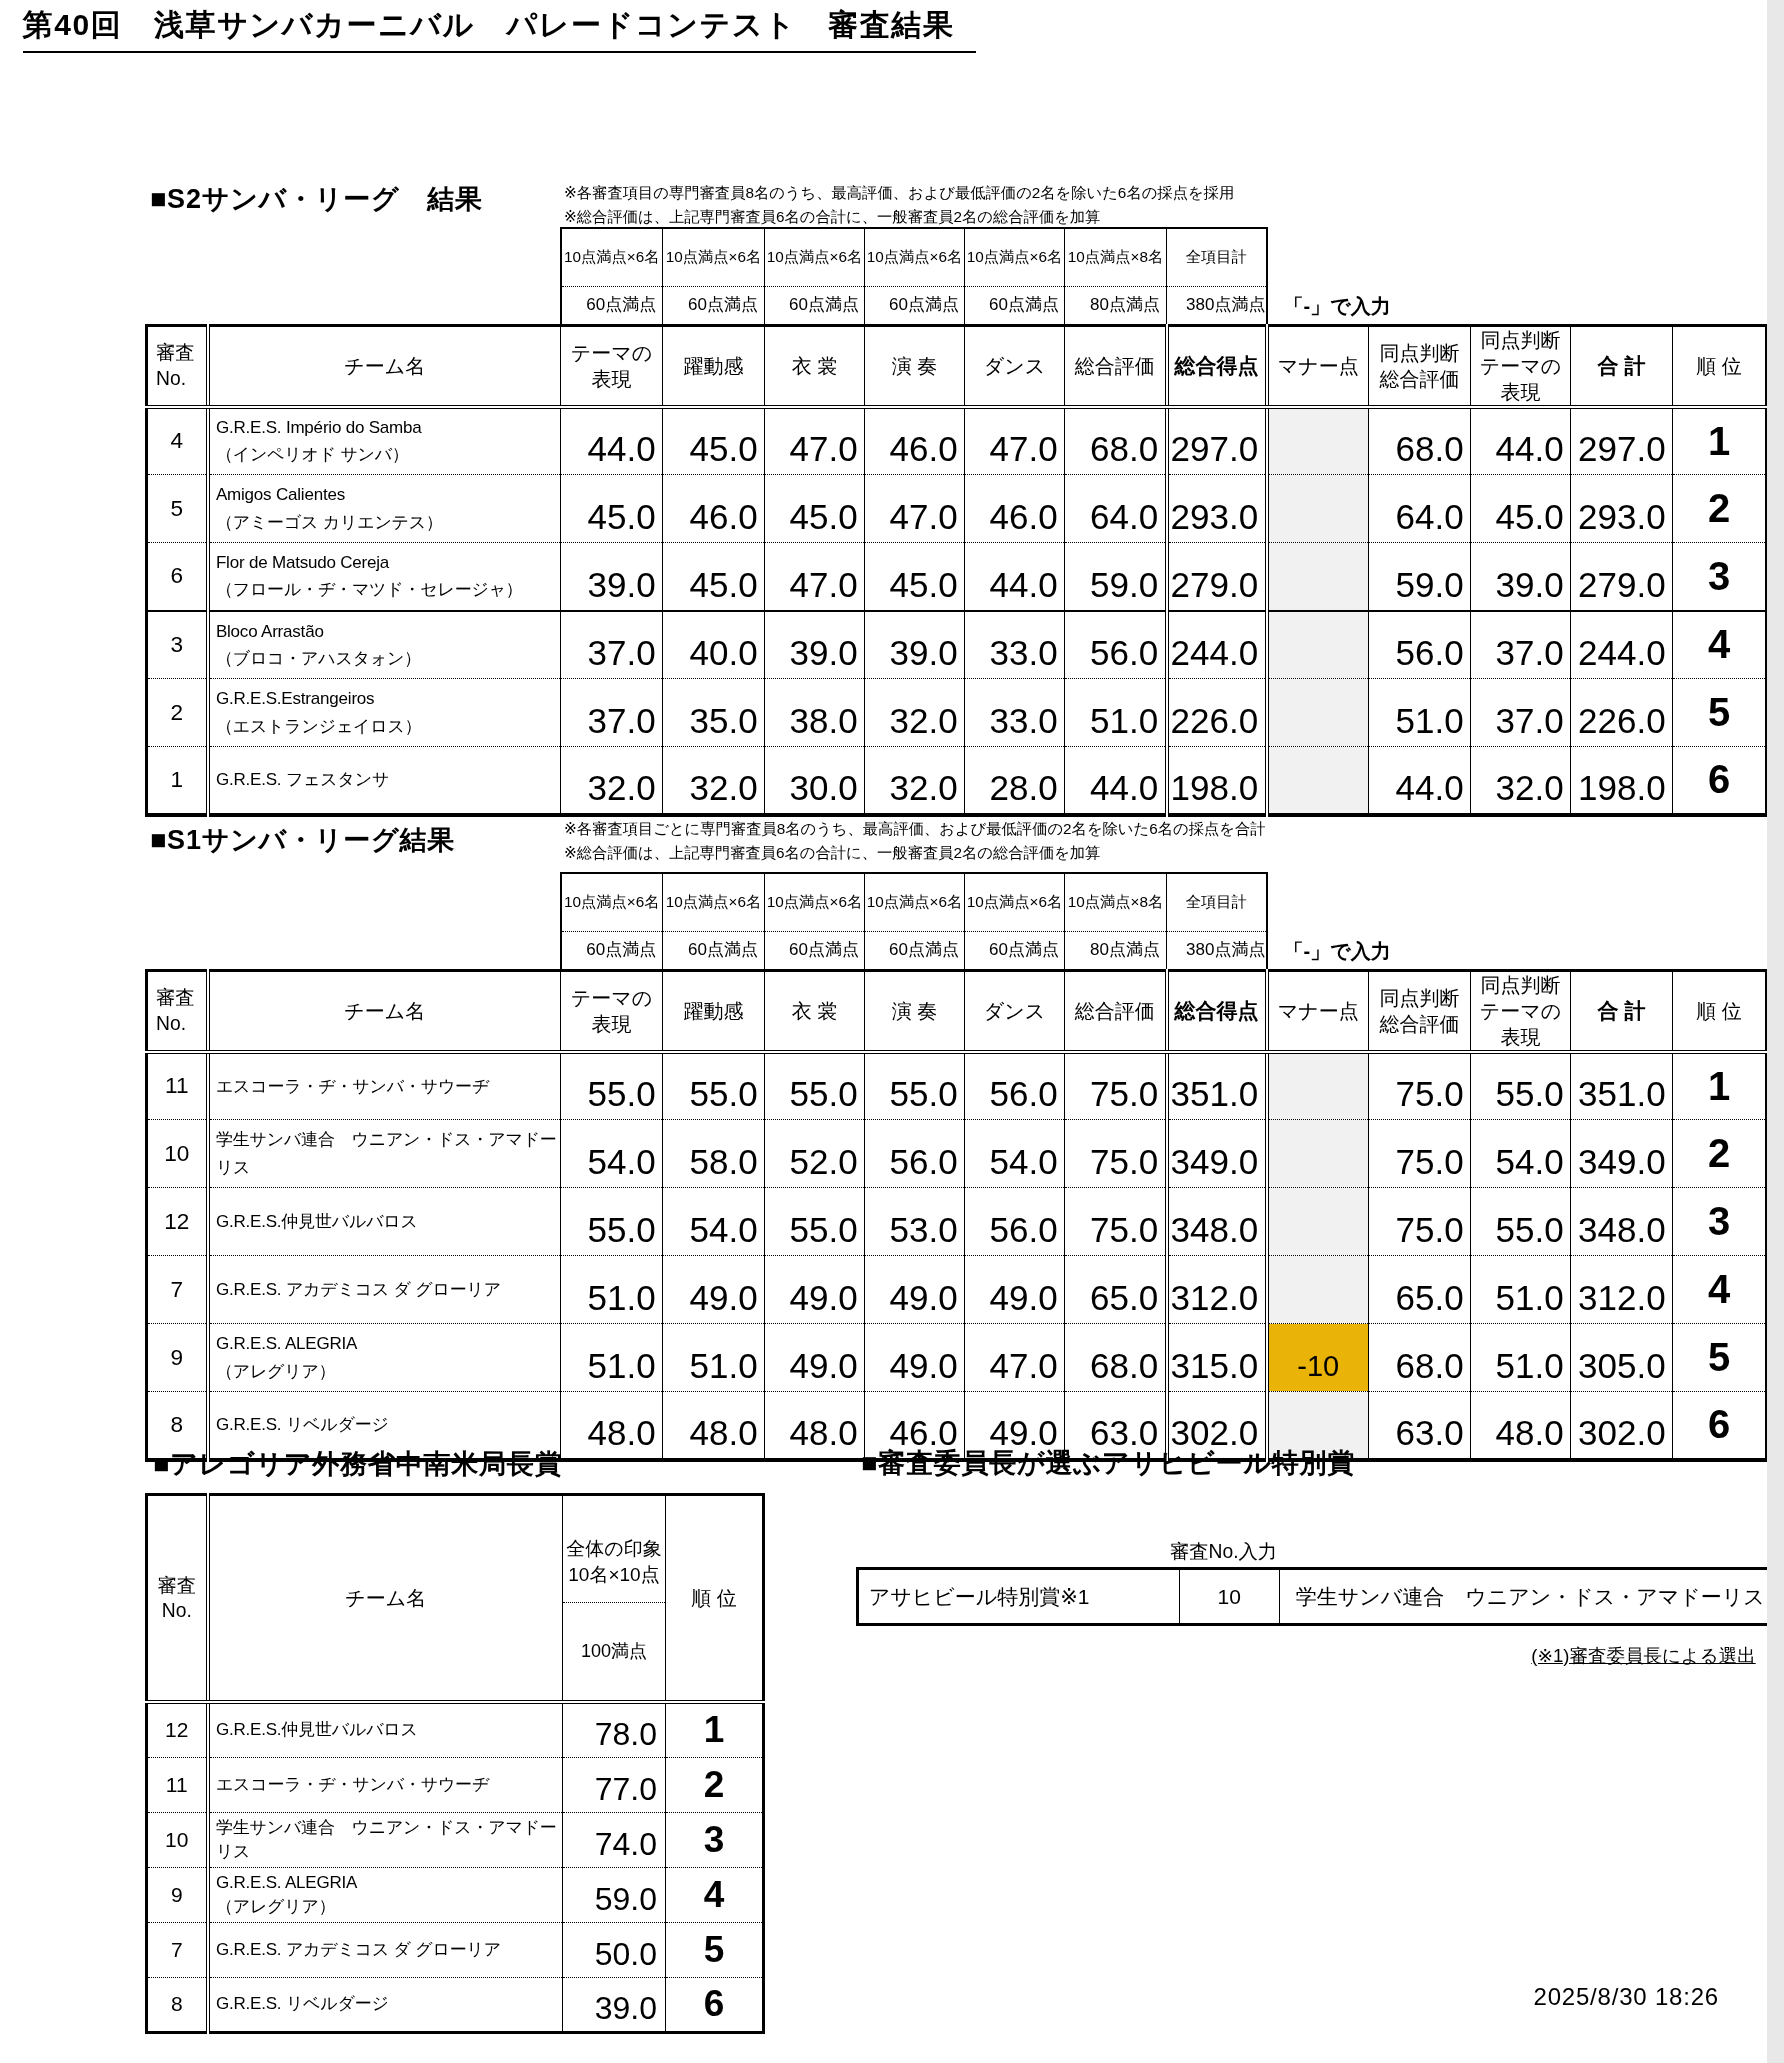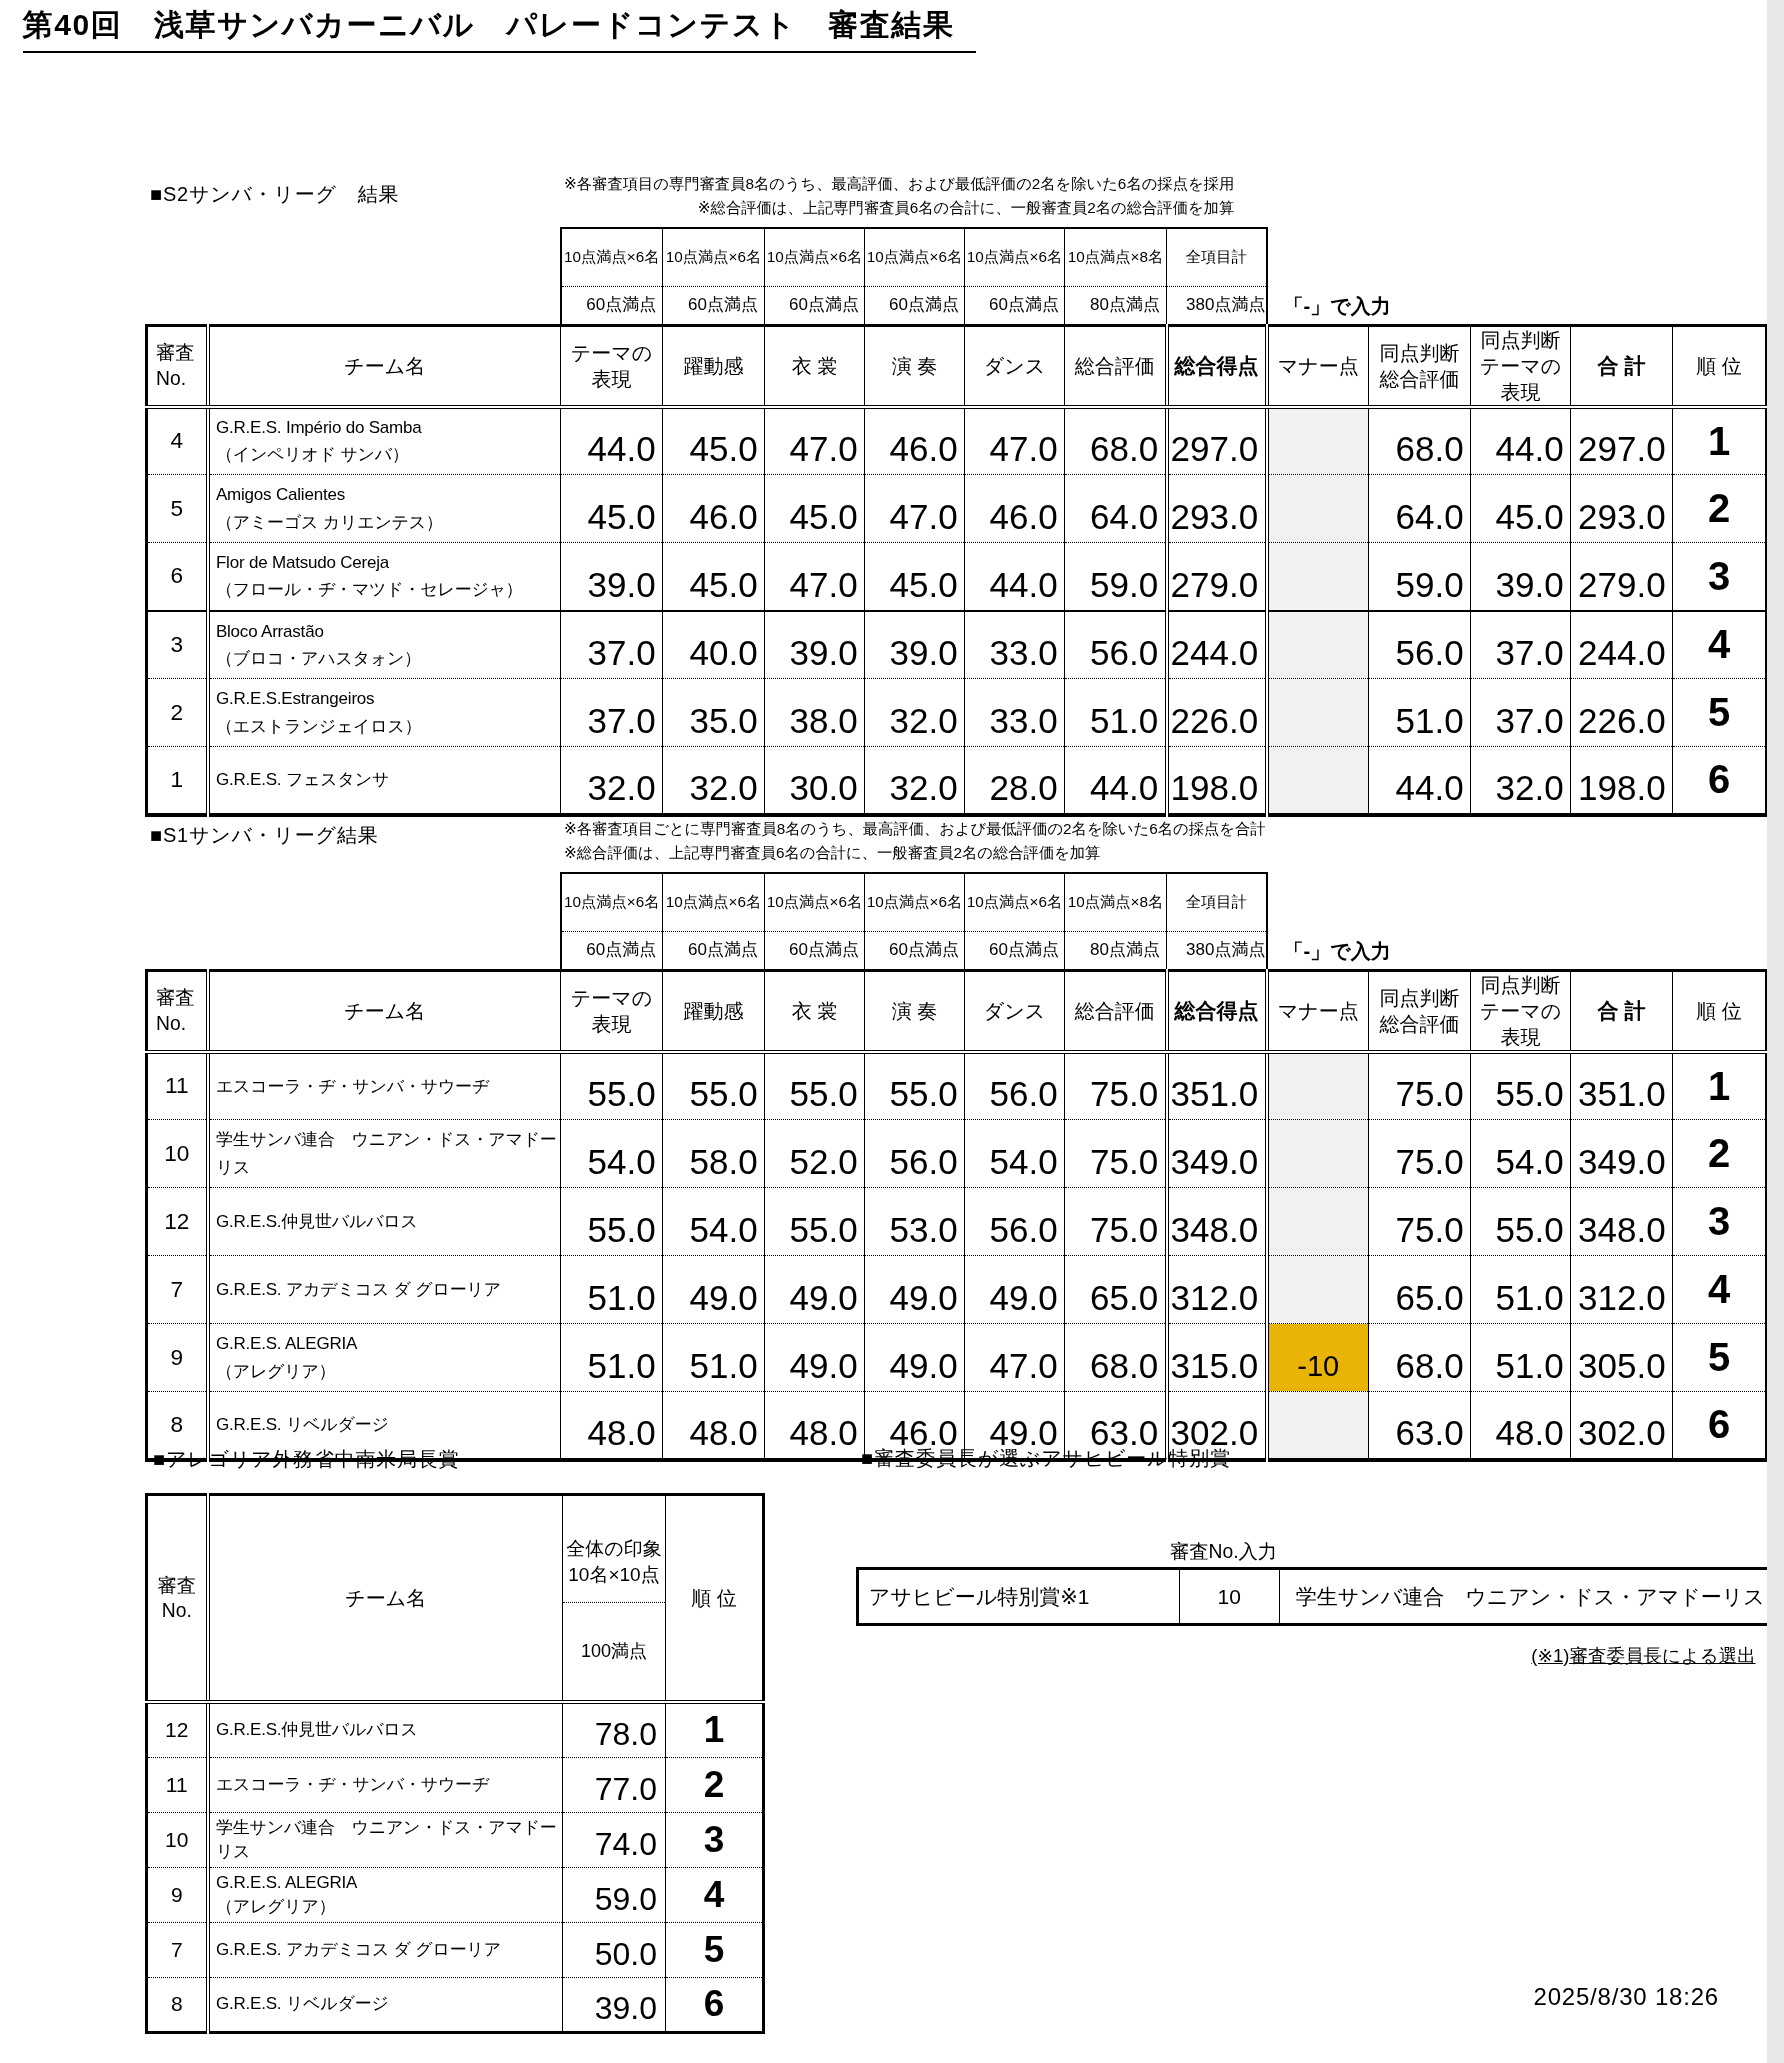--- a/index.html
+++ b/index.html
@@ -5,21 +5,21 @@
   html,body{margin:0;padding:0;background:#e8e8e8;}
   #canvas{position:relative;width:1767px;height:2064px;background:#ffffff;
           font-family:"Liberation Sans","DejaVu Sans",sans-serif;color:#000;overflow:hidden;}
   .abs{position:absolute;}
 
   
   .doc-title{left:22.6px;top:4.8px;font-size:30px;font-weight:bold;letter-spacing:1.6px;
              border-bottom:2.4px solid #000;padding:0 21px 4.8px 0;white-space:nowrap;}
 
   
-  .sec-title{font-size:20px;font-weight:normal;letter-spacing:0.8px;white-space:nowrap;}
+  .sec-title{font-size:27px;font-weight:bold;letter-spacing:0.8px;white-space:nowrap;}
   .notes{font-size:15.3px;line-height:1.55;white-space:nowrap;}
 
   
   table{border-collapse:collapse;table-layout:fixed;}
   td{padding:0;overflow:hidden;}
   .league{width:1618px;}
   .c-no{width:61px;}.c-team{width:353px;}.c-s{width:102px;}.c-s2{width:100px;}
   .c-tot{width:100px;}.c-man{width:102px;}.c-t1{width:102px;}.c-t2{width:100px;}
   .c-gt{width:102px;}.c-rk{width:94px;}
 
@@ -88,21 +88,21 @@
   .timestamp{font-size:24px;letter-spacing:0.8px;}
 </style>
 </head>
 <body>
 
 <div id="canvas">
 
   <div class="abs doc-title">第40回　浅草サンバカーニバル　パレードコンテスト　審査結果</div>
 
   <div class="abs sec-title" style="left:150px;top:181px;">■S2サンバ・リーグ　結果</div>
-  <div class="abs notes" style="left:564px;top:172px;text-align:right;">
+  <div class="abs notes" style="left:564px;top:181px;">
     <div>※各審査項目の専門審査員8名のうち、最高評価、および最低評価の2名を除いた6名の採点を採用</div>
     <div>※総合評価は、上記専門審査員6名の合計に、一般審査員2名の総合評価を加算</div>
   </div>
 
   <table class="abs league" style="left:145px;top:227px;">
     <colgroup>
         <col class="c-no">
         <col class="c-team">
         <col class="c-s">
         <col class="c-s">

